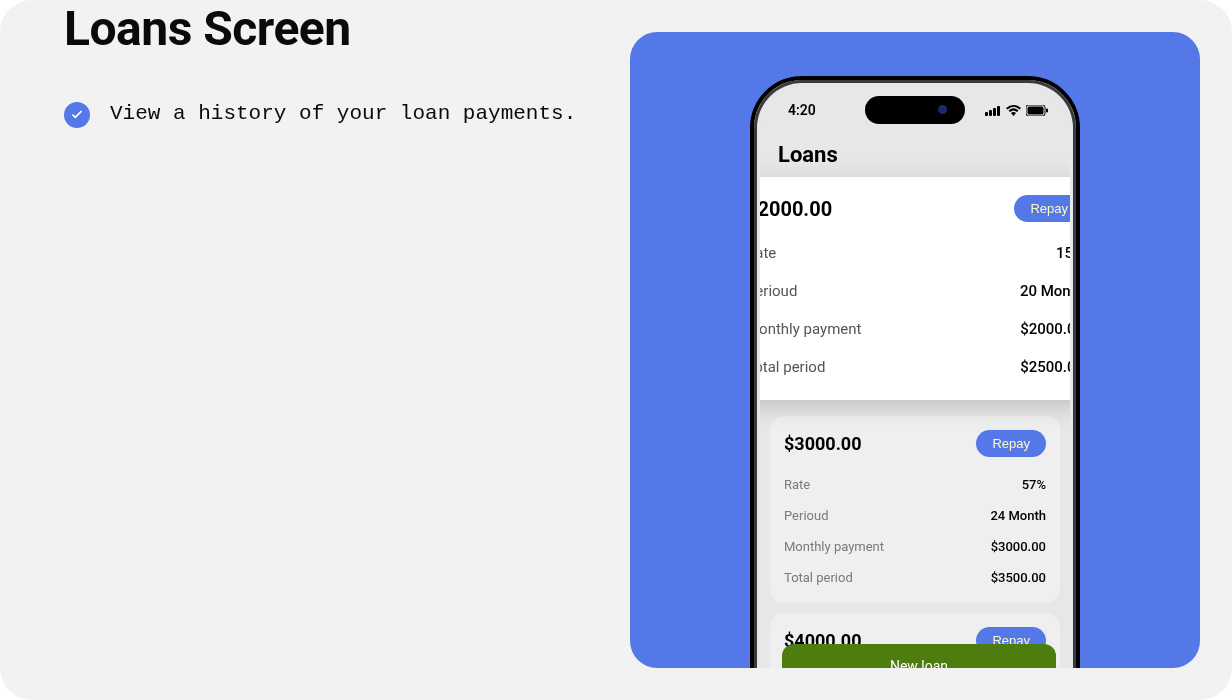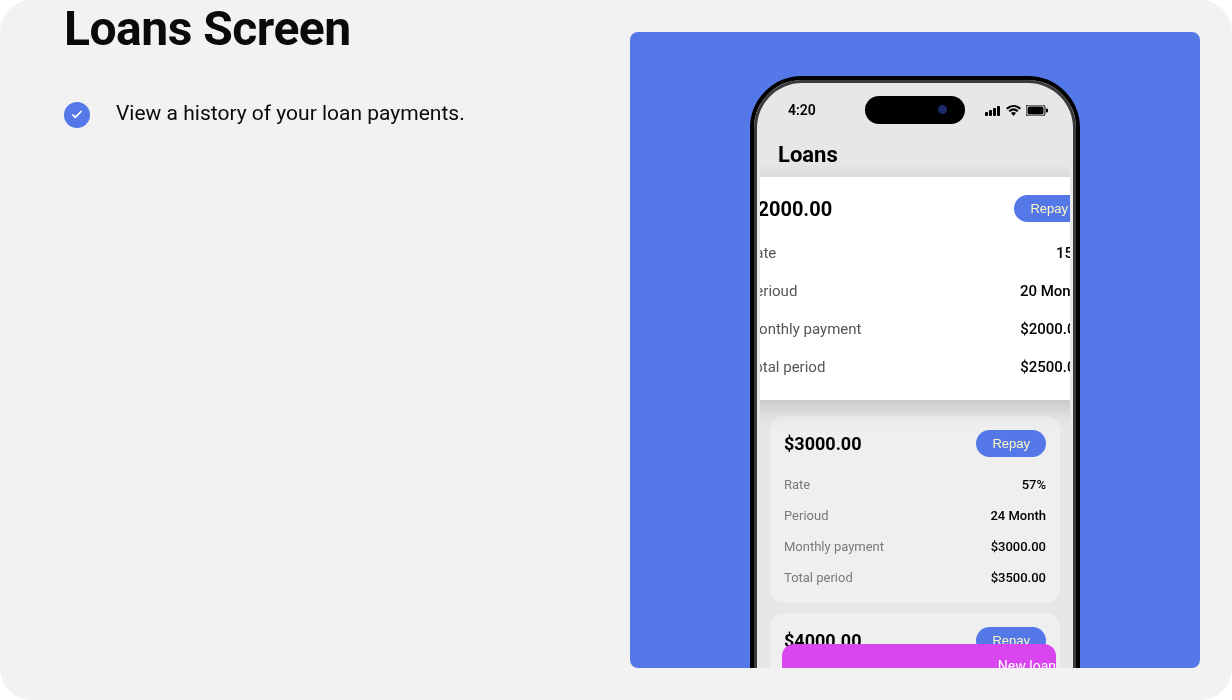--- a/index.html
+++ b/index.html
@@ -27,40 +27,41 @@
     font-size: 48px;
     font-weight: 700;
     color: #0a0a0a;
     letter-spacing: -0.5px;
     margin-bottom: 42px;
   }
   .bullets { list-style: none; }
   .bullet {
     display: flex;
     align-items: flex-end;
-    gap: 26px;
+    gap: 20px;
     margin-bottom: 20px;
     max-width: 520px;
+    font-family: Liberation Mono, monospace;
   }
   .check {
     flex-shrink: 0;
     width: 26px; height: 26px;
     border-radius: 50%;
     background: #5578e8;
     display: flex; align-items: center; justify-content: center;
     margin-top: 2px;
   }
   .check svg { width: 14px; height: 14px; }
   .bullet-text { font-size: 21px; color: #0a0a0a; line-height: 1.4; }
   
   .right {
     width: 570px;
     height: 636px;
     background: #5578e8;
-    border-radius: 8px;
+    border-radius: 27px;
     margin: 32px 32px 32px 0;
     position: relative;
     overflow: hidden;
     display: flex;
     justify-content: center;
   }
   
   .phone {
     position: absolute;
     top: 44px;
@@ -146,23 +147,23 @@
     font-size: 13px;
   }
   .loan-card.featured .loan-row { font-size: 15px; padding: 10px 0; }
   .loan-row .k { color: #7a7a7a; }
   .loan-card.featured .loan-row .k { color: #555; }
   .loan-row .v { color: #000; font-weight: 500; }
   .new-loan {
     position: absolute;
     left: 22px; right: 14px;
     bottom: 58px;
-    background: #d946ef;
+    background: #4d7c0f;
     color: #fff;
-    text-align: right;
+    text-align: center;
     padding: 14px 0;
     border-radius: 12px;
     font-size: 14px;
     cursor: pointer;
   }
 </style>
 </head>
 <body>
 
 <div class="card">

